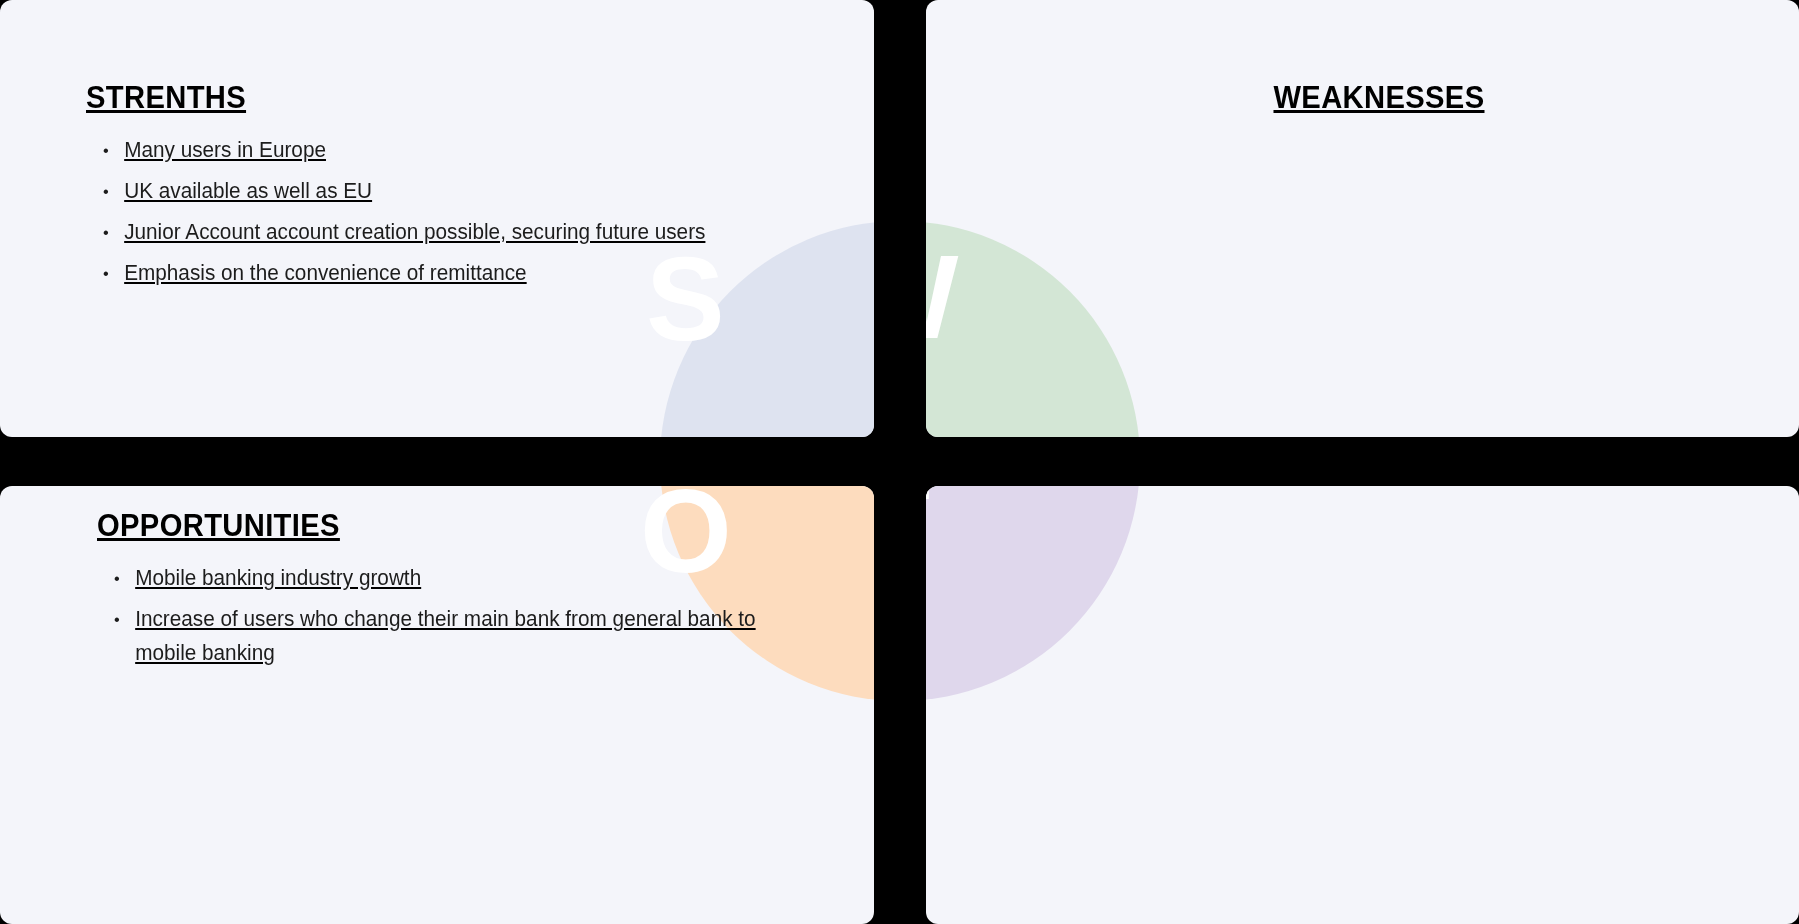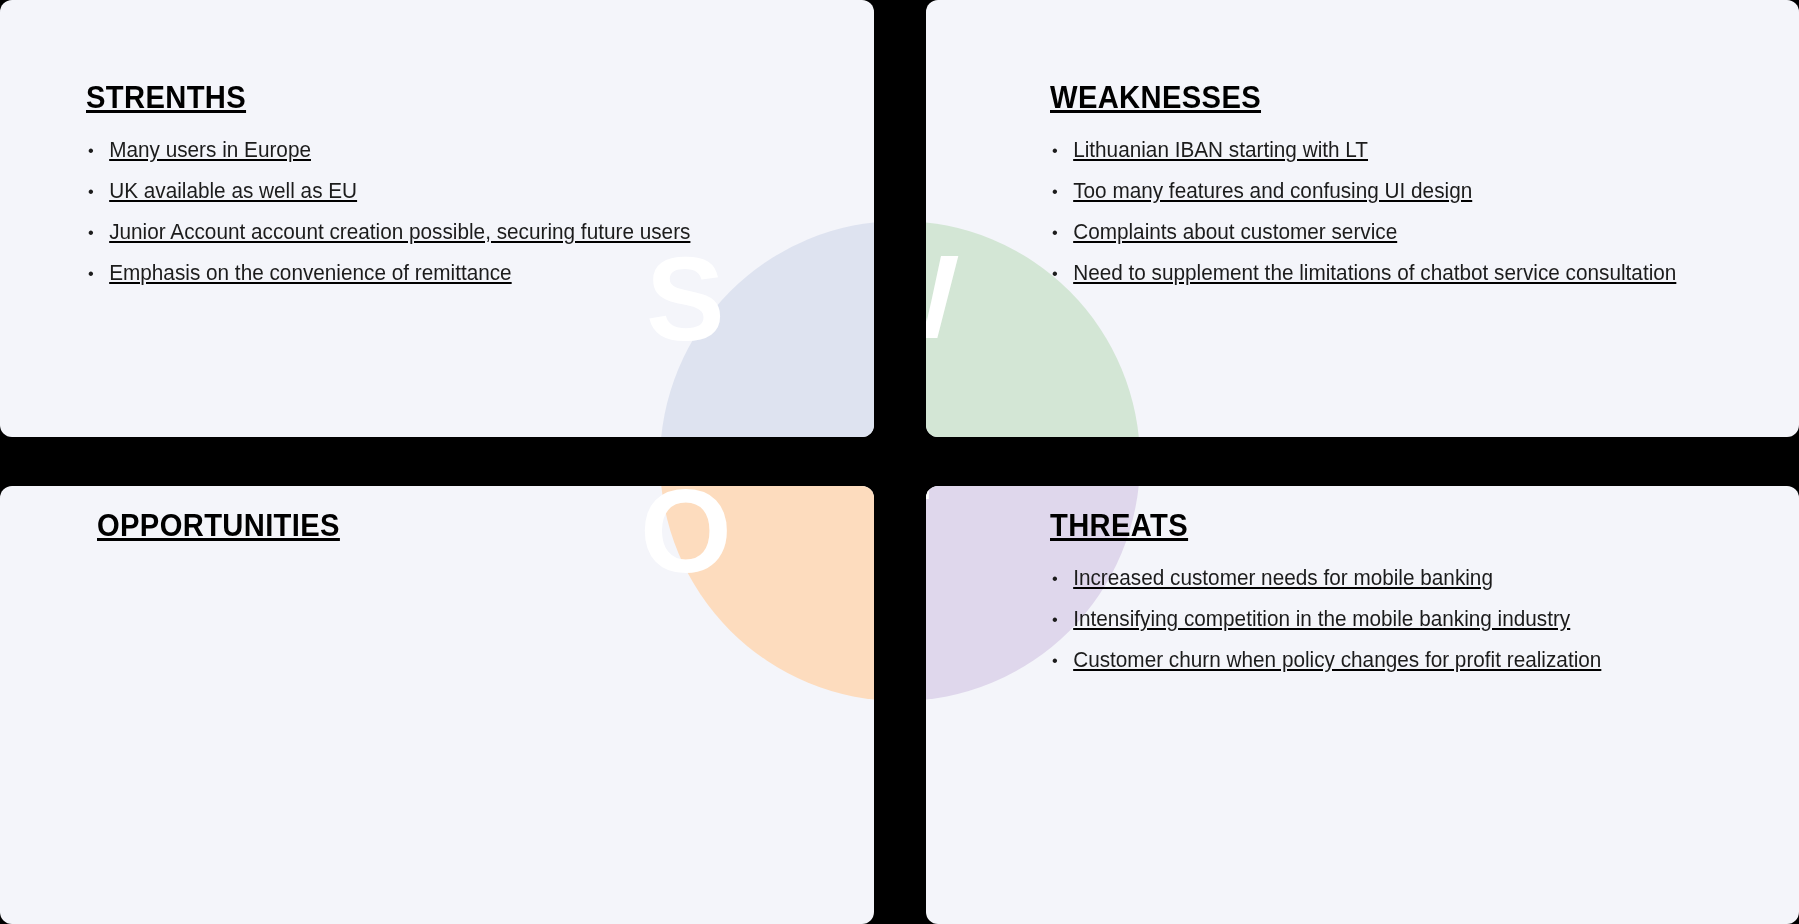--- a/index.html
+++ b/index.html
@@ -22,21 +22,21 @@
   }
 
   
   .card {
     position: absolute;
     background: #f4f5fa;
     border-radius: 12px;
     overflow: hidden;
   }
   .card-s { left: 0px;   top: 0px;   width: 874px; height: 437px; }
-  .card-w { left: 926px; top: 0px;   width: 873px; height: 437px; }
+  .card-w { left: 926px; top: 0px;   width: 873px; height: 437px; text-align: center; }
   .card-o { left: 0px;   top: 486px; width: 874px; height: 438px; }
   .card-t { left: 926px; top: 486px; width: 873px; height: 438px; }
 
   
   
   .quad-circle {
     position: absolute;
     width: 480px;
     height: 480px;
     border-radius: 50%;
@@ -85,21 +85,21 @@
     font-size: 31px;
     letter-spacing: 0.4px;
     color: #000000;
     margin: 0 0 18px 0;
     transform: scaleX(0.94);
     transform-origin: left center;
   }
 
   .bullets {
     list-style: none;
-    margin: 0;
+    margin: 15px;
     padding: 0;
   }
   .bullets li {
     position: relative;
     padding-left: 24px;
     margin-bottom: 7px;
     font-family: "Liberation Sans", sans-serif;
     font-size: 21.5px;
     line-height: 1.58;
     color: #1c1c1c;
@@ -133,43 +133,33 @@
         <li>Emphasis on the convenience of remittance</li>
       </ul>
     </div>
   </div>
 
   <div class="card card-w">
     <div class="quad-circle" style="background: rgb(211, 230, 213);"></div>
     <div class="quad-letter">W</div>
     <div class="content">
       <h2 class="quad-title">WEAKNESSES</h2>
-      <ul class="bullets">
-        <li>Lithuanian IBAN starting with LT</li>
-        <li>Too many features and confusing UI design</li>
-        <li>Complaints about customer service</li>
-        <li>Need to supplement the limitations of chatbot service consultation</li>
-      </ul>
     </div>
   </div>
 
   <div class="card card-o">
     <div class="quad-circle" style="background: rgb(253, 220, 190);"></div>
     <div class="quad-letter">O</div>
     <div class="content">
       <h2 class="quad-title">OPPORTUNITIES</h2>
+      <ul class="bullets">
+        <li>Mobile banking industry growth</li>
+        <li>Increase of users who change their main bank from general bank to mobile banking</li>
+      </ul>
     </div>
   </div>
 
   <div class="card card-t">
     <div class="quad-circle" style="background: rgb(223, 215, 236);"></div>
     <div class="quad-letter">T</div>
-    <div class="content">
-      <h2 class="quad-title">THREATS</h2>
-      <ul class="bullets">
-        <li>Increased customer needs for mobile banking</li>
-        <li>Intensifying competition in the mobile banking industry</li>
-        <li>Customer churn when policy changes for profit realization</li>
-      </ul>
-    </div>
   </div>
 
 </div>
 
 </body></html>

